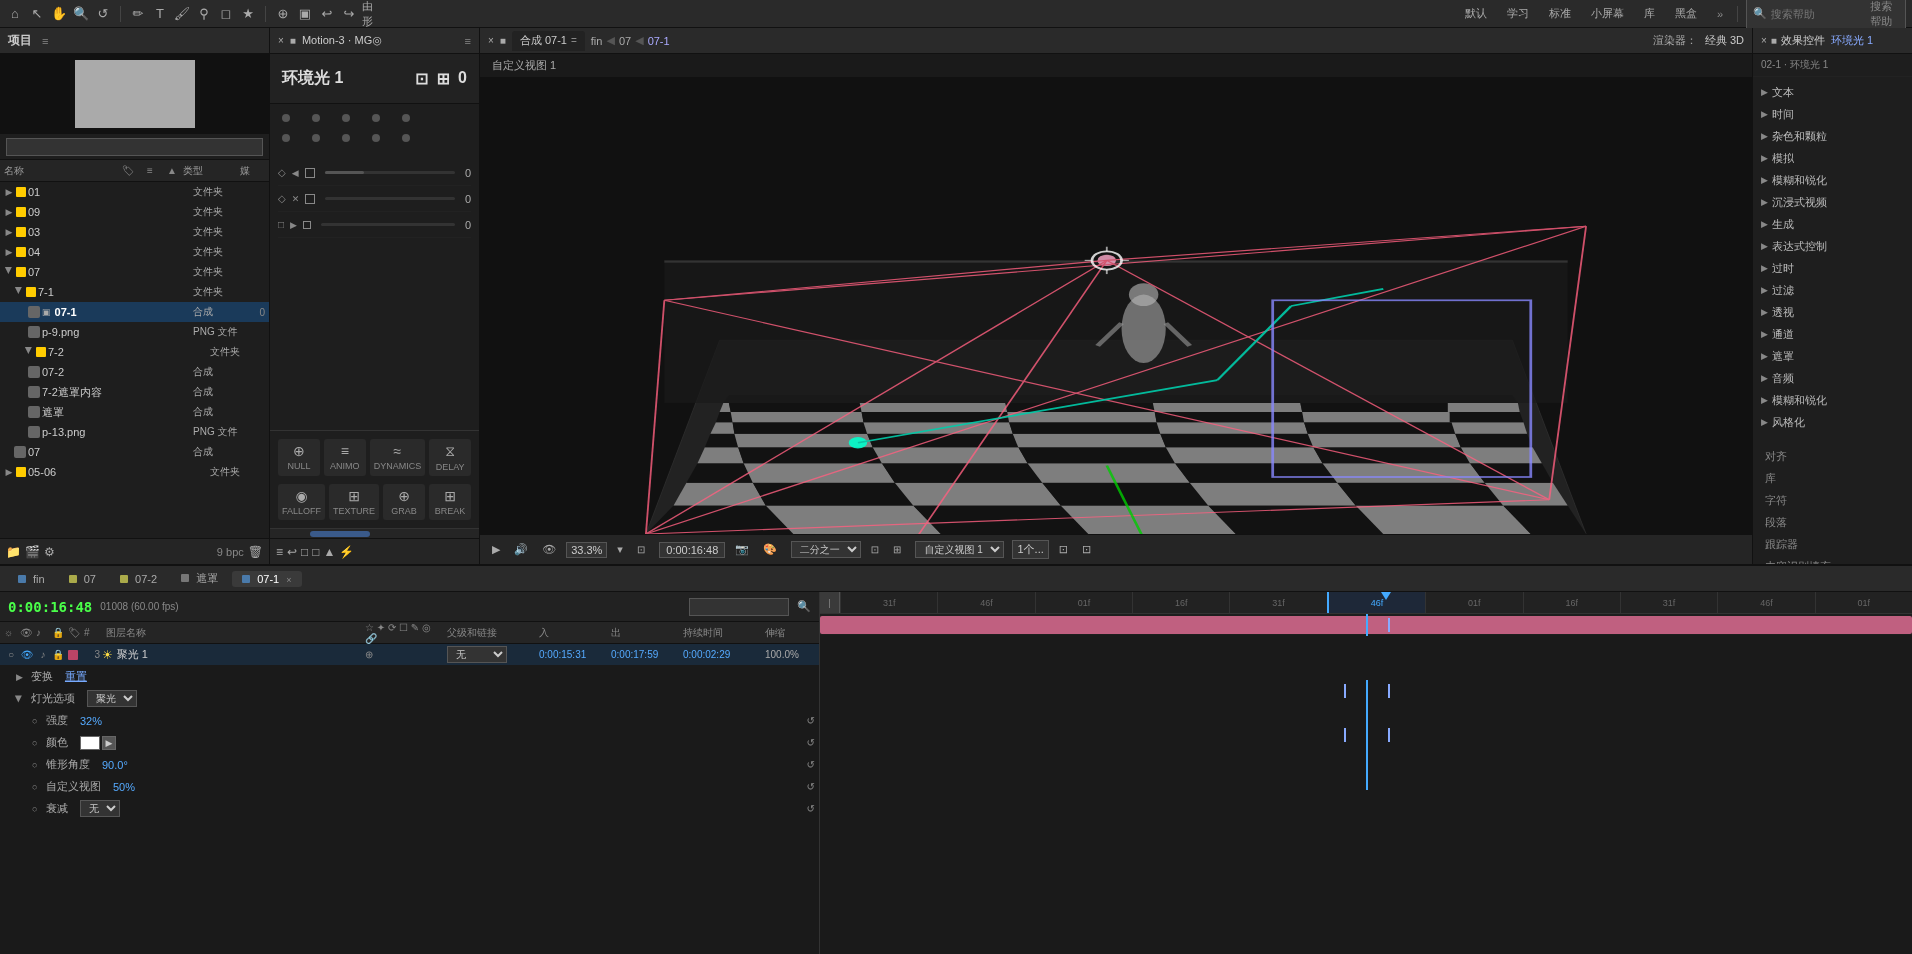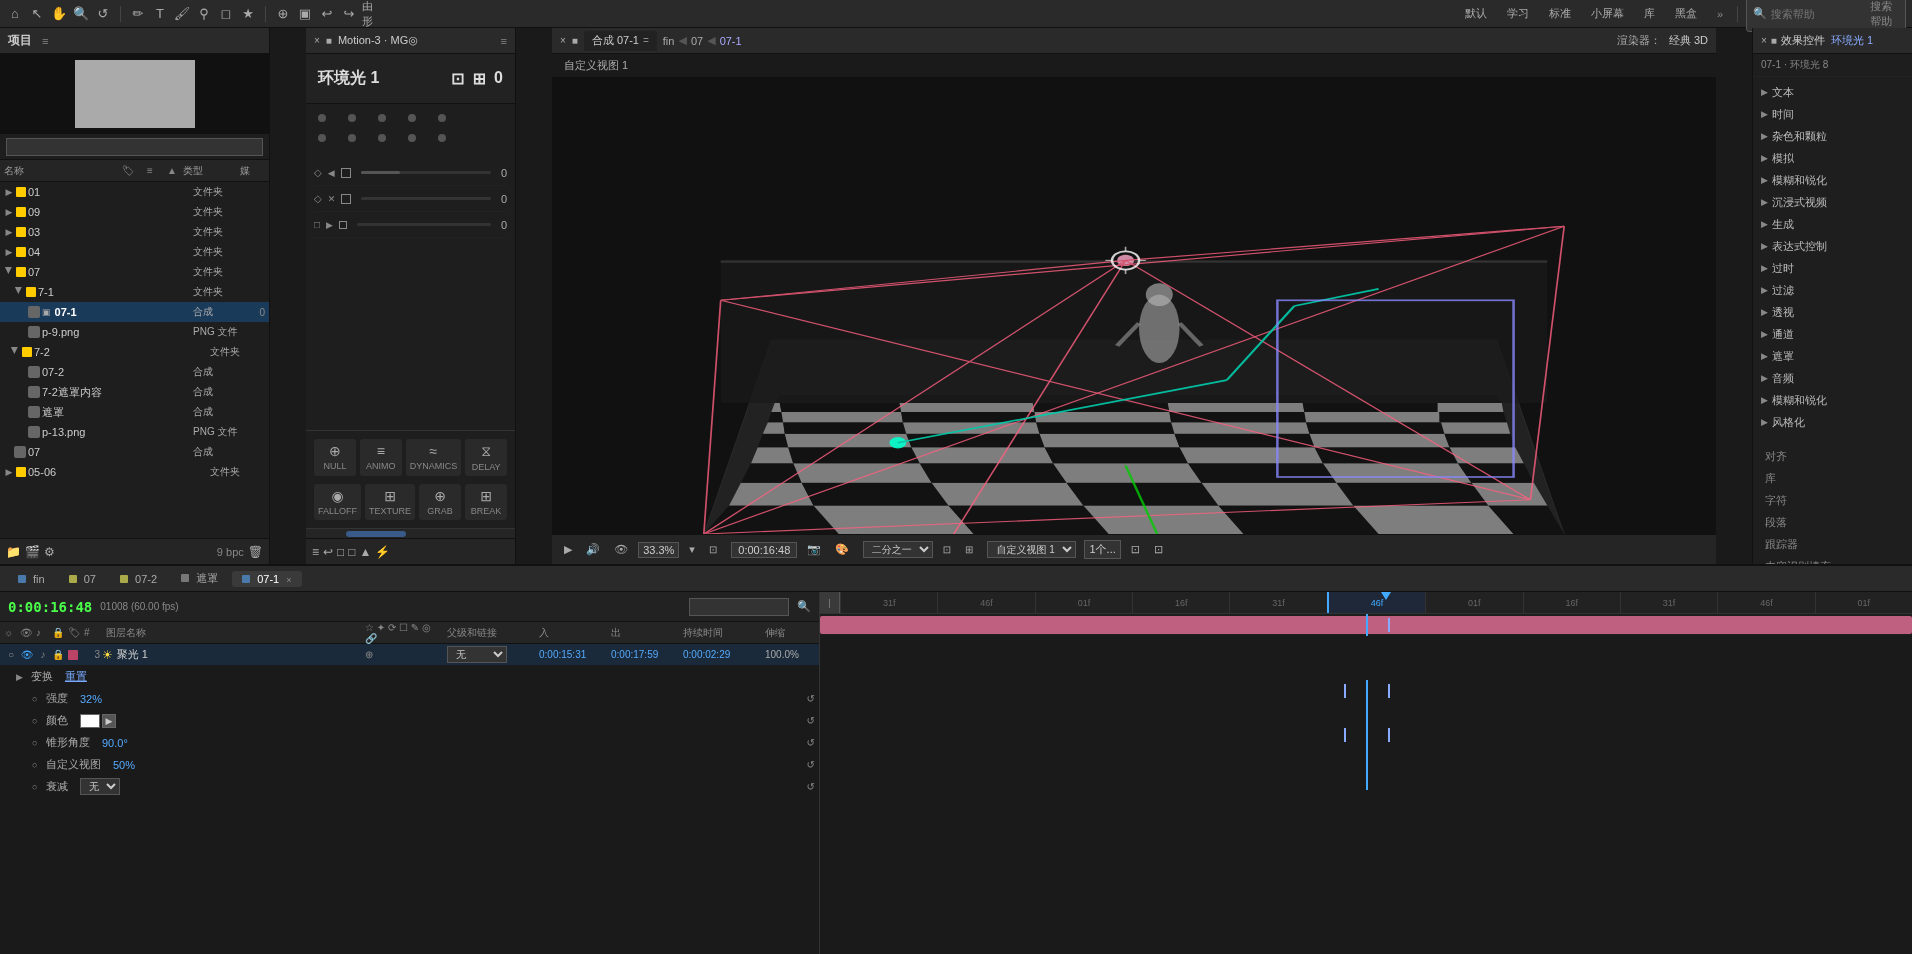--- a/index.html
+++ b/index.html
@@ -71,21 +71,20 @@
       font-size: 11px;
       outline: none;
       width: 100%;
     }
 
     
     .main-area {
       display: flex;
       flex: 1;
       overflow: hidden;
-      gap: 36px;
     }
 
     
     .left-panel {
       width: 270px;
       background: #1e1e1e;
       border-right: 1px solid #111;
       display: flex;
       flex-direction: column;
       flex-shrink: 0;
@@ -746,21 +745,21 @@
         <span class="item-num">0</span>
       </div>
 
       <div class="list-item" style="padding-left:28px">
         <div class="item-color-dot" style="background:#666;width:12px;height:12px;border-radius:2px"></div>
         <span class="item-name">p-9.png</span>
         <span class="item-type">PNG 文件</span>
         <span class="item-num"></span>
       </div>
 
-      <div class="list-item" style="padding-left:10px">
+      <div class="list-item" style="padding-left:24px">
         <div class="item-arrow" style="transform:rotate(90deg);display:inline-block">▶</div>
         <div class="item-color-dot" style="background:#ffcc00"></div>
         <span class="item-name">7-2</span>
         <span class="item-type">文件夹</span>
       </div>
       <div class="list-item" style="padding-left:28px">
         <div class="item-color-dot" style="background:#666;width:12px;height:12px;border-radius:2px"></div>
         <span class="item-name">07-2</span>
         <span class="item-type">合成</span>
         <span class="item-num"></span>
@@ -1092,21 +1091,21 @@
     </div>
   </div>
 
   <div class="right-panel">
     <div class="effects-header">
       <span style="font-size:10px;color:#aaa">×</span>
       <span style="font-size:10px;color:#aaa">■</span>
       <span style="font-size:11px;color:#ccc">效果控件</span>
       <span style="font-size:11px;color:#8af;margin-left:2px">环境光 1</span>
     </div>
-    <div style="padding:4px 8px;font-size:10px;color:#888;border-bottom:1px solid #222;">07-1 · 环境光 8</div>
+    <div style="padding:4px 8px;font-size:10px;color:#888;border-bottom:1px solid #222;">02-1 · 环境光 1</div>
     <div class="effects-list">
       <div class="effect-item">
         <span class="effect-arrow">▶</span>
         <span class="effect-label">文本</span>
       </div>
       <div class="effect-item">
         <span class="effect-arrow">▶</span>
         <span class="effect-label">时间</span>
       </div>
       <div class="effect-item">
@@ -1254,20 +1253,29 @@
           <span class="tl-row-dur">0:00:02:29</span>
           <span class="tl-row-stretch">100.0%</span>
         </div>
 
         <div class="prop-row" style="padding-left:16px">
           <span style="color:#888;font-size:9px;margin-right:4px">▶</span>
           <span class="prop-row-label">变换</span>
           <span class="prop-row-value prop-row-link">重置</span>
         </div>
 
+        <div class="prop-row" style="padding-left:16px">
+          <span style="color:#888;font-size:9px;margin-right:4px;transform:rotate(90deg);display:inline-block">▶</span>
+          <span class="prop-row-label">灯光选项</span>
+          <span style="margin-left:8px">
+            <select class="prop-select">
+              <option>聚光</option>
+            </select>
+          </span>
+        </div>
 
         <div class="prop-row" style="padding-left:32px">
           <span style="color:#888;font-size:9px;width:10px">○</span>
           <span class="prop-row-label">强度</span>
           <span class="prop-row-value" style="color:#5af;cursor:pointer">32%</span>
           <span style="margin-left:auto;font-size:10px;color:#888">↺</span>
         </div>
 
         <div class="prop-row" style="padding-left:32px">
           <span style="color:#888;font-size:9px;width:10px">○</span>

